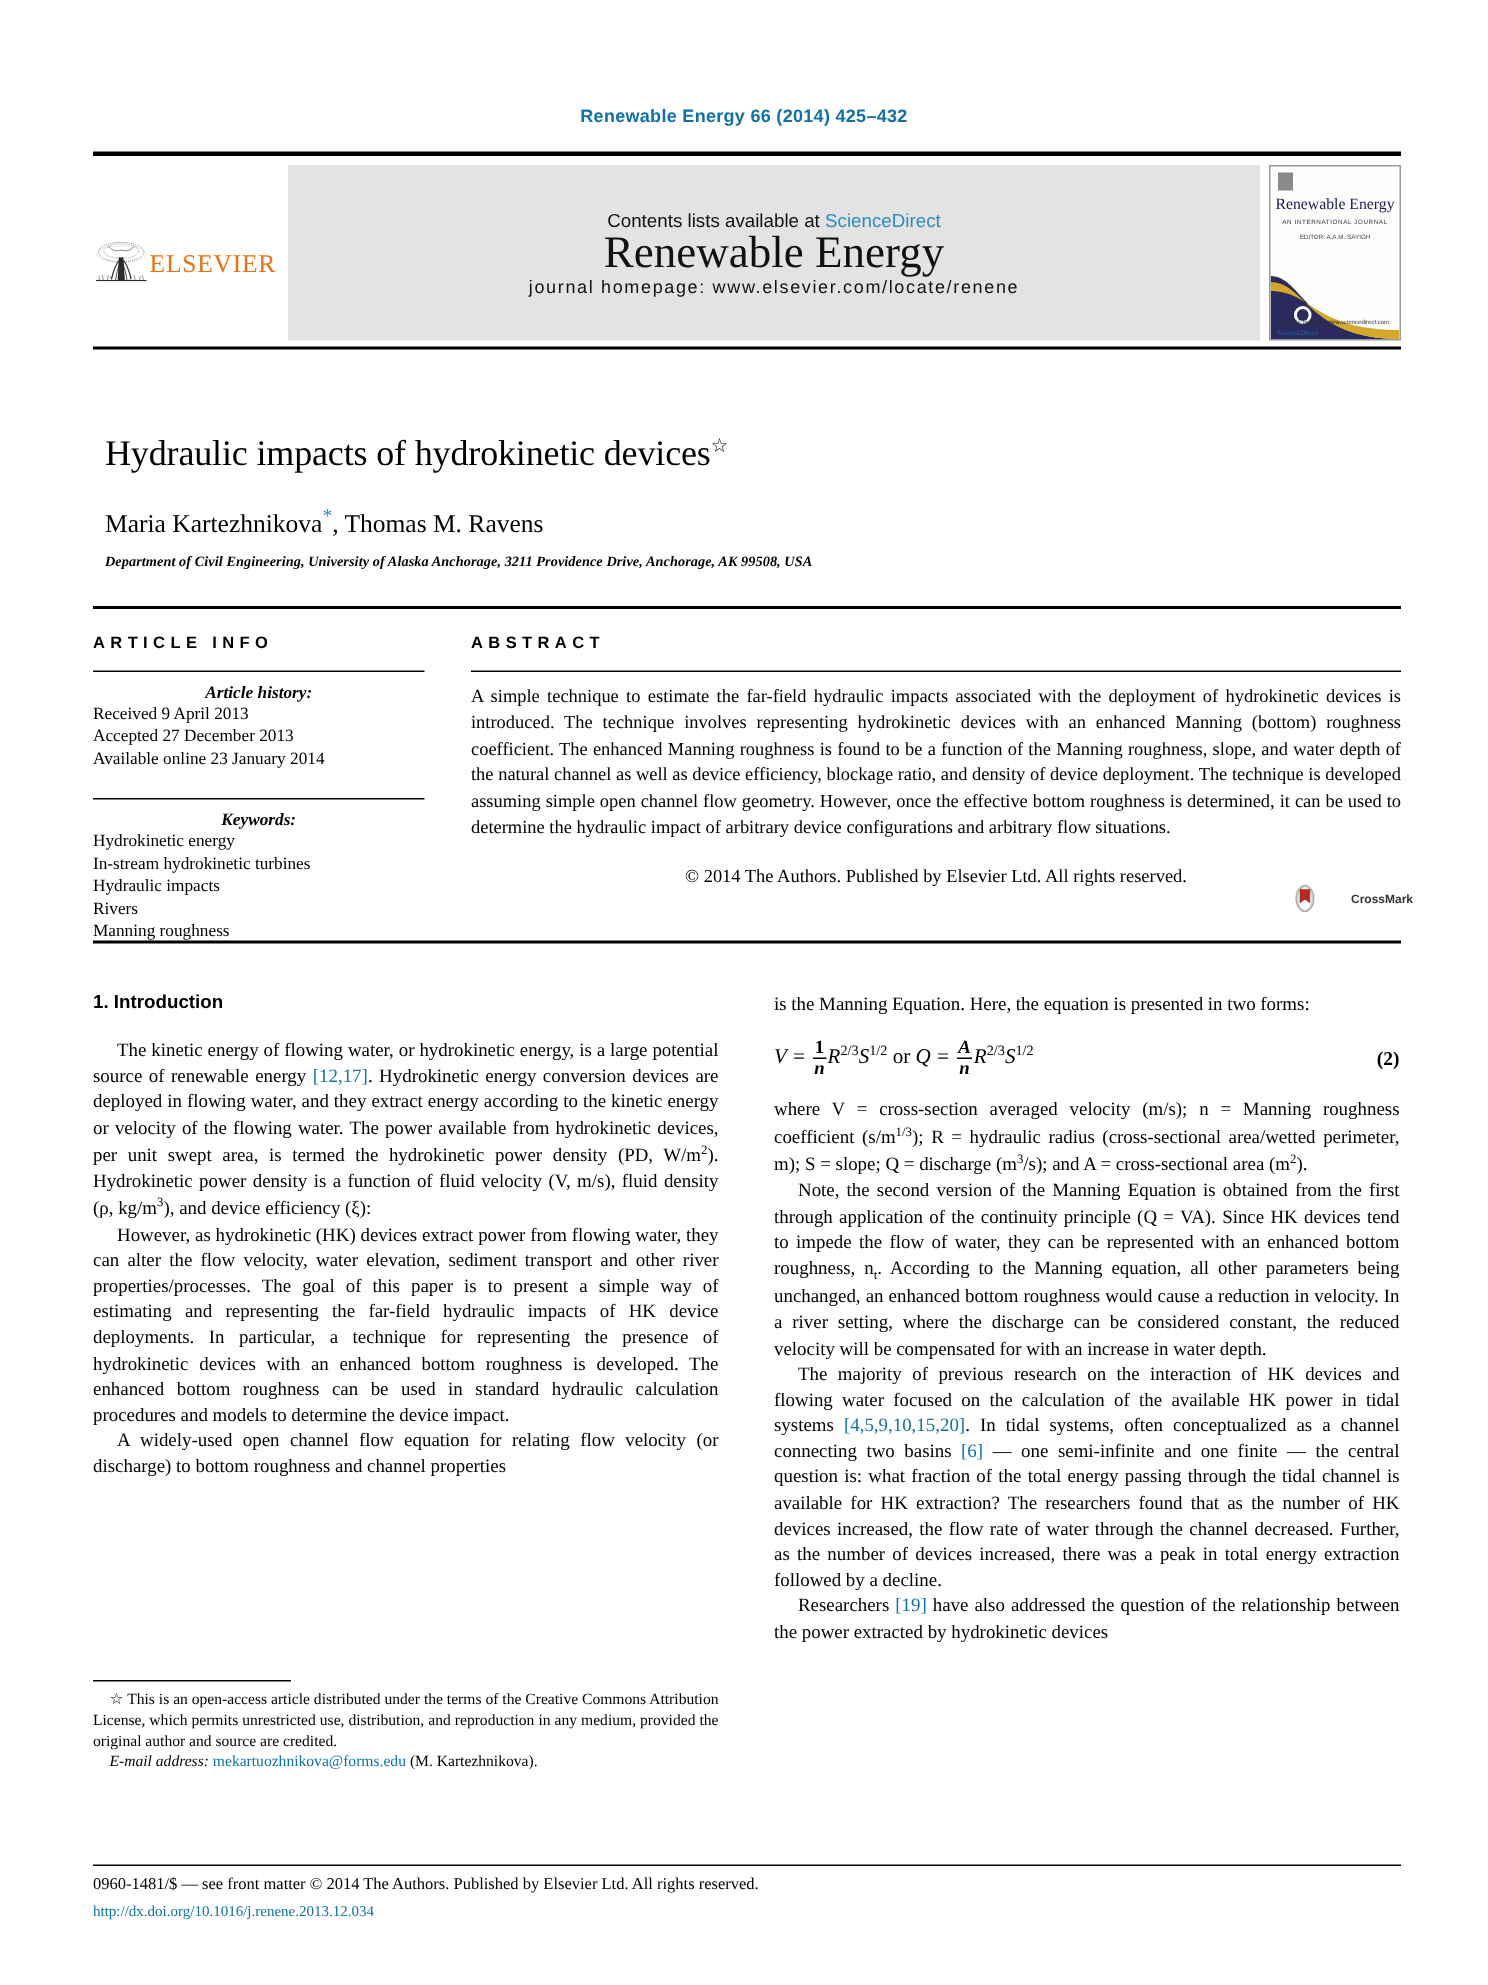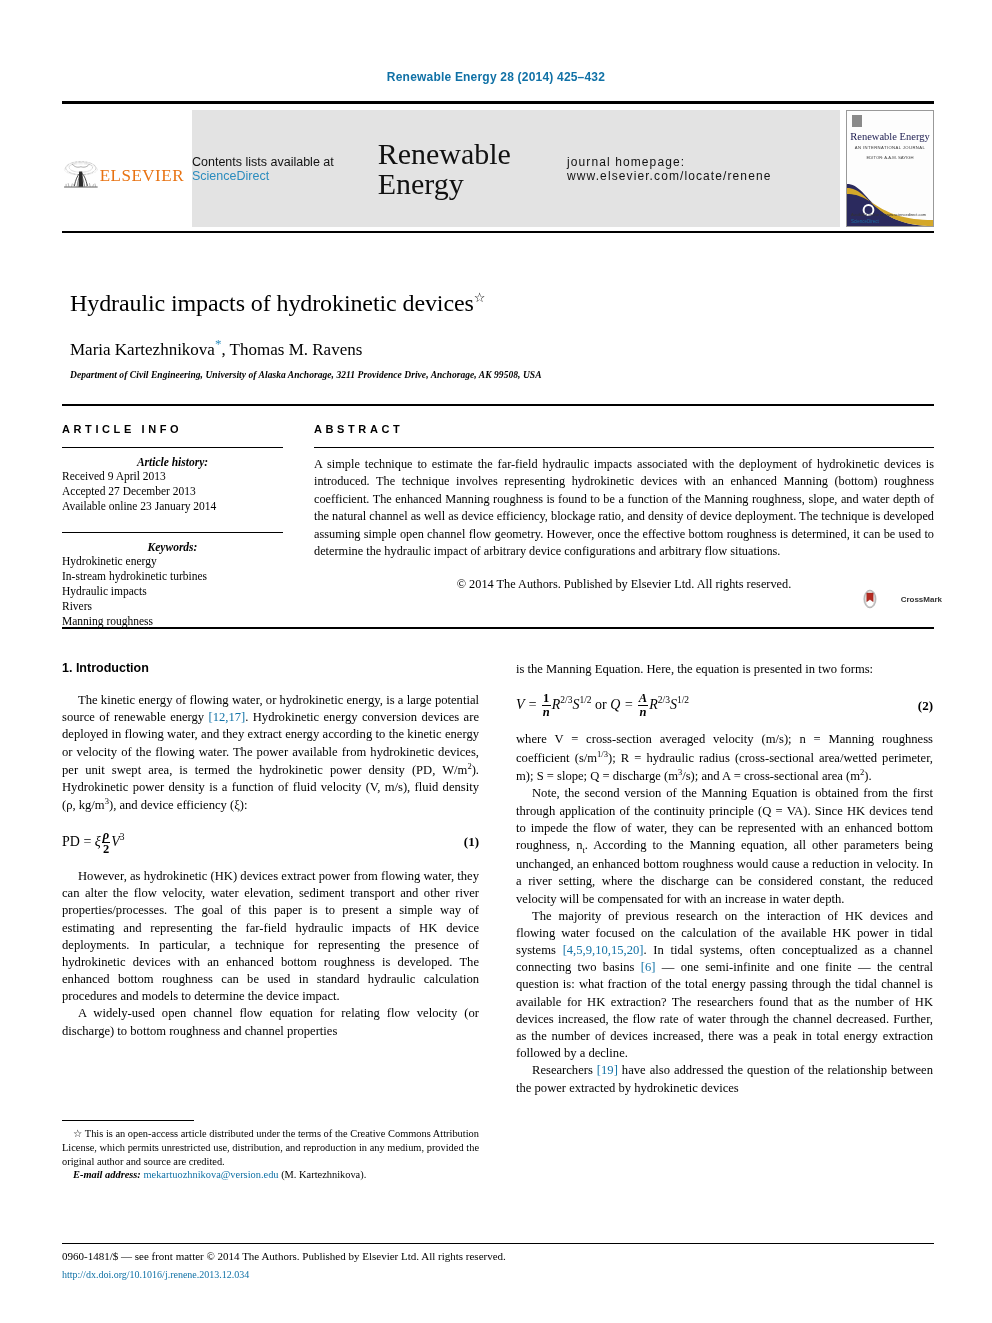--- a/index.html
+++ b/index.html
@@ -49,22 +49,22 @@
     font-size: 17px;
     letter-spacing: .5px;
     color: #e87211;
     font-weight: 400;
     margin-top: 1px;
   }
   .banner {
     flex: 1 1 auto;
     background: #e3e3e3;
     margin: 0 6px 16px 8px;
-    display: flex; flex-direction: row;
-    align-items: center; justify-content: flex-start;
+    display: flex; flex-direction: column;
+    align-items: center; justify-content: center;
     padding: 10px 0 10px 0;
     height: 117px;
   }
   .banner-line1 {
     font-family: "Liberation Sans", sans-serif;
     font-size: 12.5px;
     color: #111;
   }
   .banner-line1 .sd { color: #2b8cbe; }
   .banner-title {
@@ -269,21 +269,21 @@
   }
   .fn-rule { width: 132px; border-bottom: 1.2px solid #000; margin-bottom: 6px; }
   .fn {
     font-family: "Liberation Serif", serif;
     font-size: 10.4px;
     line-height: 1.33;
     text-align: justify;
     margin: 0;
   }
   .fn.indent { text-indent: 11px; }
-  .fn .mail-label { font-style: italic; font-weight: bold; }
+  .fn .mail-label { font-style: italic; font-weight: normal; }
   .fn .link { color: #1071a6; }
 
   
   .page-footer {
     position: absolute;
     left: 62px; top: 1243px; width: 872px;
   }
   .footer-rule { width: 872px; border-top: 1px solid #000; margin-bottom: 6px; }
   .issn-line {
     font-family: "Liberation Serif", serif;
@@ -294,21 +294,21 @@
     font-size: 10px;
     color: #1071a6;
     margin-top: 7px;
   }
 </style>
 </head>
 <body>
 
 <div class="page">
 
-  <div class="running-head">Renewable Energy 28 (2014) 425–432</div>
+  <div class="running-head">Renewable Energy 66 (2014) 425–432</div>
 
   <div class="masthead">
 
     <div class="elsevier-logo">
       <svg class="tree-svg" width="110" height="98" viewBox="0 0 110 98">
         <g fill="#2b2b2b">
           <ellipse cx="55" cy="26" rx="44" ry="19" fill="none" stroke="#3a3a3a" stroke-width="1.2" stroke-dasharray="2 2"></ellipse>
           <ellipse cx="55" cy="24" rx="34" ry="14" fill="none" stroke="#3a3a3a" stroke-width="1" stroke-dasharray="1.5 2"></ellipse>
           <ellipse cx="55" cy="30" rx="48" ry="16" fill="none" stroke="#555" stroke-width=".8" stroke-dasharray="1 2.5"></ellipse>
           <path d="M50 36 L48 80 L62 80 L59 36 Z" fill="#2b2b2b"></path>
@@ -408,29 +408,20 @@
   </div>
   <div class="infoblock-bottom"></div>
 
   <div class="body-cols">
 
     <div class="bcol">
       <div class="sec-title">1.  Introduction</div>
 
       <p><span>The kinetic energy of flowing water, or hydrokinetic energy, is a large potential source of renewable energy </span><span class="ref">[12,17]</span><span>. Hydrokinetic energy conversion devices are deployed in flowing water, and they extract energy according to the kinetic energy or velocity of the flowing water. The power available from hydrokinetic devices, per unit swept area, is termed the hydrokinetic power density (PD, W/m</span><sup>2</sup><span>). Hydrokinetic power density is a function of fluid velocity (V, m/s), fluid density (ρ, kg/m</span><sup>3</sup><span>), and device efficiency (ξ):</span></p>
 
-      <div class="eq-row">
-        <span class="eq-body">
-          <span>PD  = </span><span class="it">ξ</span><span class="frac">
-              <span class="num it">ρ</span>
-              <span class="den">2</span>
-            </span><span class="it">V</span><sup>3</sup>
-        </span>
-        <span class="eq-num">(1)</span>
-      </div>
 
       <p>However, as hydrokinetic (HK) devices extract power from flowing water, they can alter the flow velocity, water elevation, sediment transport and other river properties/processes. The goal of this paper is to present a simple way of estimating and representing the far-field hydraulic impacts of HK device deployments. In particular, a technique for representing the presence of hydrokinetic devices with an enhanced bottom roughness is developed. The enhanced bottom roughness can be used in standard hydraulic calculation procedures and models to determine the device impact.</p>
       <p>A widely-used open channel flow equation for relating flow velocity (or discharge) to bottom roughness and channel properties</p>
     </div>
 
     <div class="bcol">
       <p class="noindent">is the Manning Equation. Here, the equation is presented in two forms:</p>
 
       <div class="eq-row">
         <span class="eq-body">
@@ -451,21 +442,21 @@
 
       <p><span>The majority of previous research on the interaction of HK devices and flowing water focused on the calculation of the available HK power in tidal systems </span><span class="ref">[4,5,9,10,15,20]</span><span>. In tidal systems, often conceptualized as a channel connecting two basins </span><span class="ref">[6]</span><span> — one semi-infinite and one finite — the central question is: what fraction of the total energy passing through the tidal channel is available for HK extraction? The researchers found that as the number of HK devices increased, the flow rate of water through the channel decreased. Further, as the number of devices increased, there was a peak in total energy extraction followed by a decline.</span></p>
 
       <p><span>Researchers </span><span class="ref">[19]</span><span> have also addressed the question of the relationship between the power extracted by hydrokinetic devices</span></p>
     </div>
   </div>
 
   <div class="footnotes">
     <div class="fn-rule"></div>
     <p class="fn indent"><span>☆</span> <span>This is an open-access article distributed under the terms of the Creative Commons Attribution License, which permits unrestricted use, distribution, and reproduction in any medium, provided the original author and source are credited.</span></p>
-    <p class="fn indent"><span class="mail-label">E-mail address:</span> <span class="link">mekartuozhnikova@version.edu</span> <span>(M. Kartezhnikova).</span></p>
+    <p class="fn indent"><span class="mail-label">E-mail address:</span> <span class="link">mekartuozhnikova@forms.edu</span> <span>(M. Kartezhnikova).</span></p>
   </div>
 
   <div class="page-footer">
     <div class="footer-rule"></div>
     <div class="issn-line">0960-1481/$ — see front matter © 2014 The Authors. Published by Elsevier Ltd. All rights reserved.</div>
     <div class="doi-line">http://dx.doi.org/10.1016/j.renene.2013.12.034</div>
   </div>
 
 </div>
 

